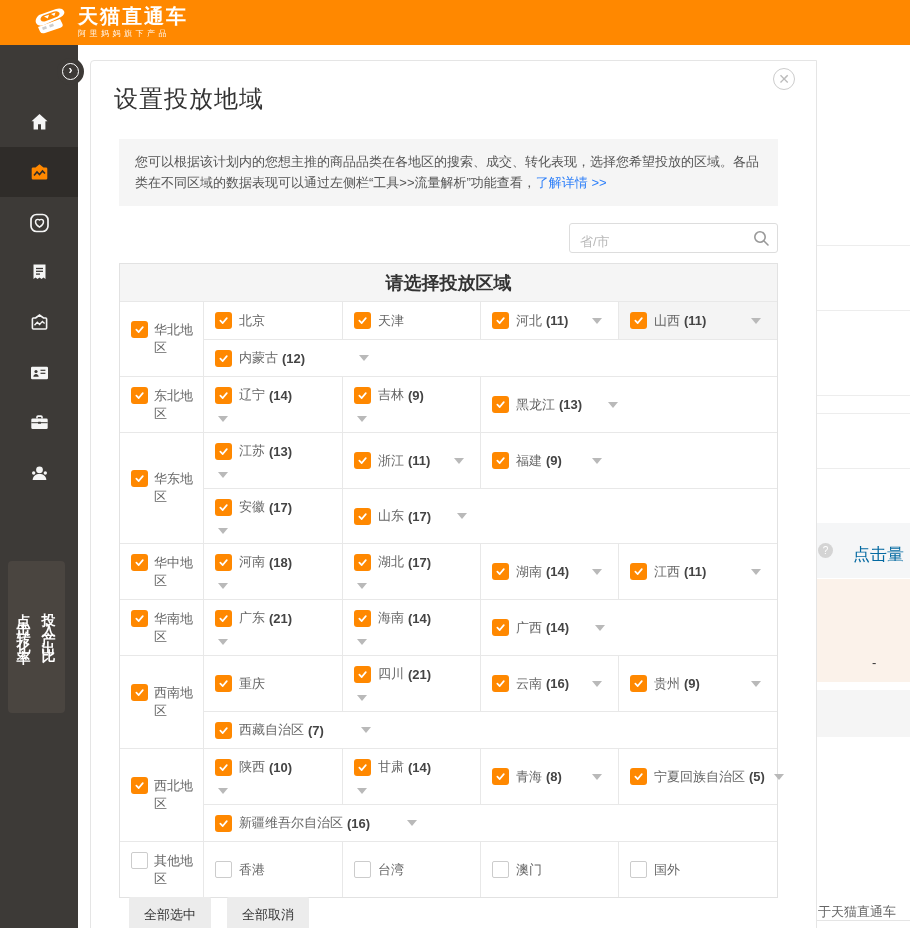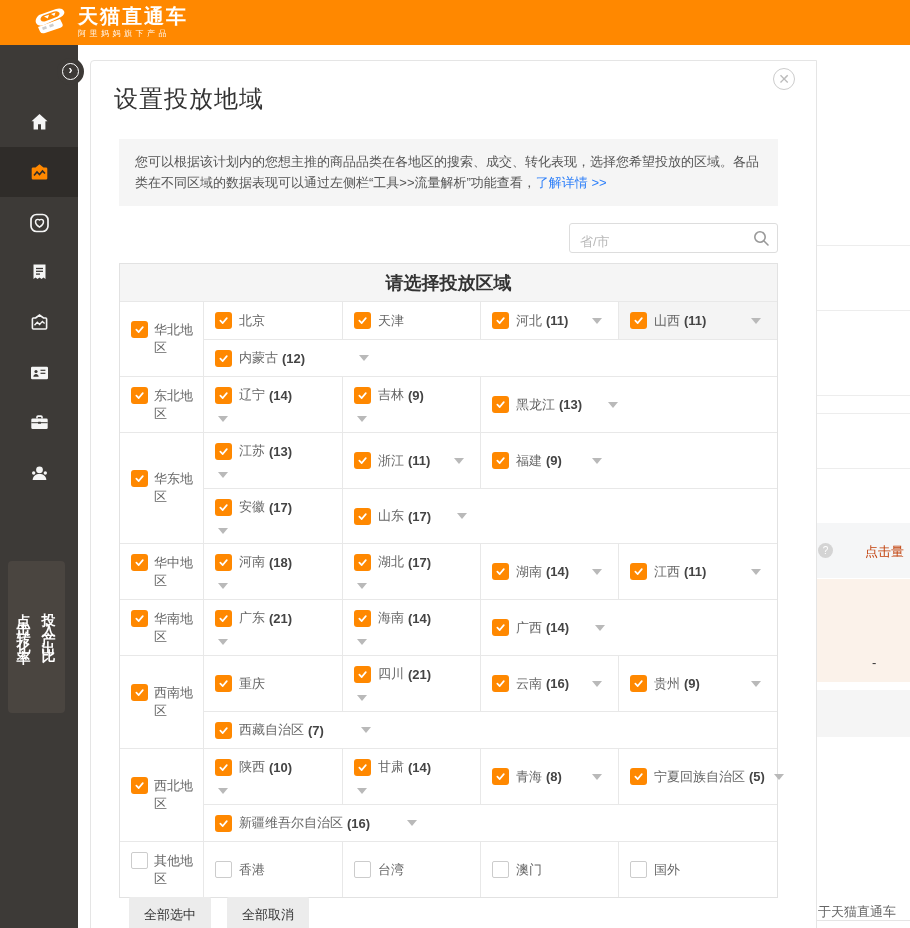--- a/index.html
+++ b/index.html
@@ -26,21 +26,21 @@
   .nav-item svg { width:25px; height:25px; }
   .metrics-panel { position:absolute; left:8px; top:516px; width:57px; height:152px; background:#4a4540;
     border-radius:4px; display:flex; justify-content:center; align-items:center; gap:7px; padding-bottom:26px; }
   .metrics-panel span { writing-mode:vertical-lr; color:#fff; font-size:14px; font-weight:bold; letter-spacing:9px; }
   
   .bg-strip { position:absolute; left:817px; top:45px; width:93px; height:883px; background:#fff; z-index:1; }
   .bg-line { position:absolute; left:0; width:93px; height:1px; background:#ededed; }
   .bg-colhead { position:absolute; left:0; top:478px; width:93px; height:55px; background:#f5f6f7; }
   .bg-help { position:absolute; left:1px; top:20px; width:15px; height:15px; border-radius:50%; background:#d4d4d4;
     color:#fff; font-size:10px; text-align:center; line-height:15px; }
-  .bg-colhead .lbl { position:absolute; right:6px; top:20px; font-size:13px; color:#c2410c;margin-left:28px; }
+  .bg-colhead .lbl { position:absolute; right:6px; top:20px; font-size:17px; color:#0369a1;margin-left:28px; }
   .bg-cell-hl { position:absolute; left:0; top:534px; width:93px; height:103px; background:#fbf2ea; }
   .bg-cell-hl .val { position:absolute; left:55px; top:76px; font-size:13px; color:#333; }
   .bg-cell-gray { position:absolute; left:0; top:645px; width:93px; height:47px; background:#f5f5f5; }
   .bg-footer-text { position:absolute; left:1px; top:858px; width:92px; font-size:13px; color:#666; white-space:nowrap; overflow:hidden; }
   .bg-footer-text .t2 { margin-left:13px; }
   .bg-footer-line { position:absolute; left:0; top:875px; width:93px; height:1px; background:#e5e5e5; }
   
   .modal { position:absolute; left:90px; top:60px; width:727px; height:880px; background:#fff;
     border:1px solid #e5e5e5; border-radius:4px 0 0 0; z-index:5; }
   .modal-close { position:absolute; right:21px; top:7px; width:22px; height:22px; border:1px solid #ccc;

